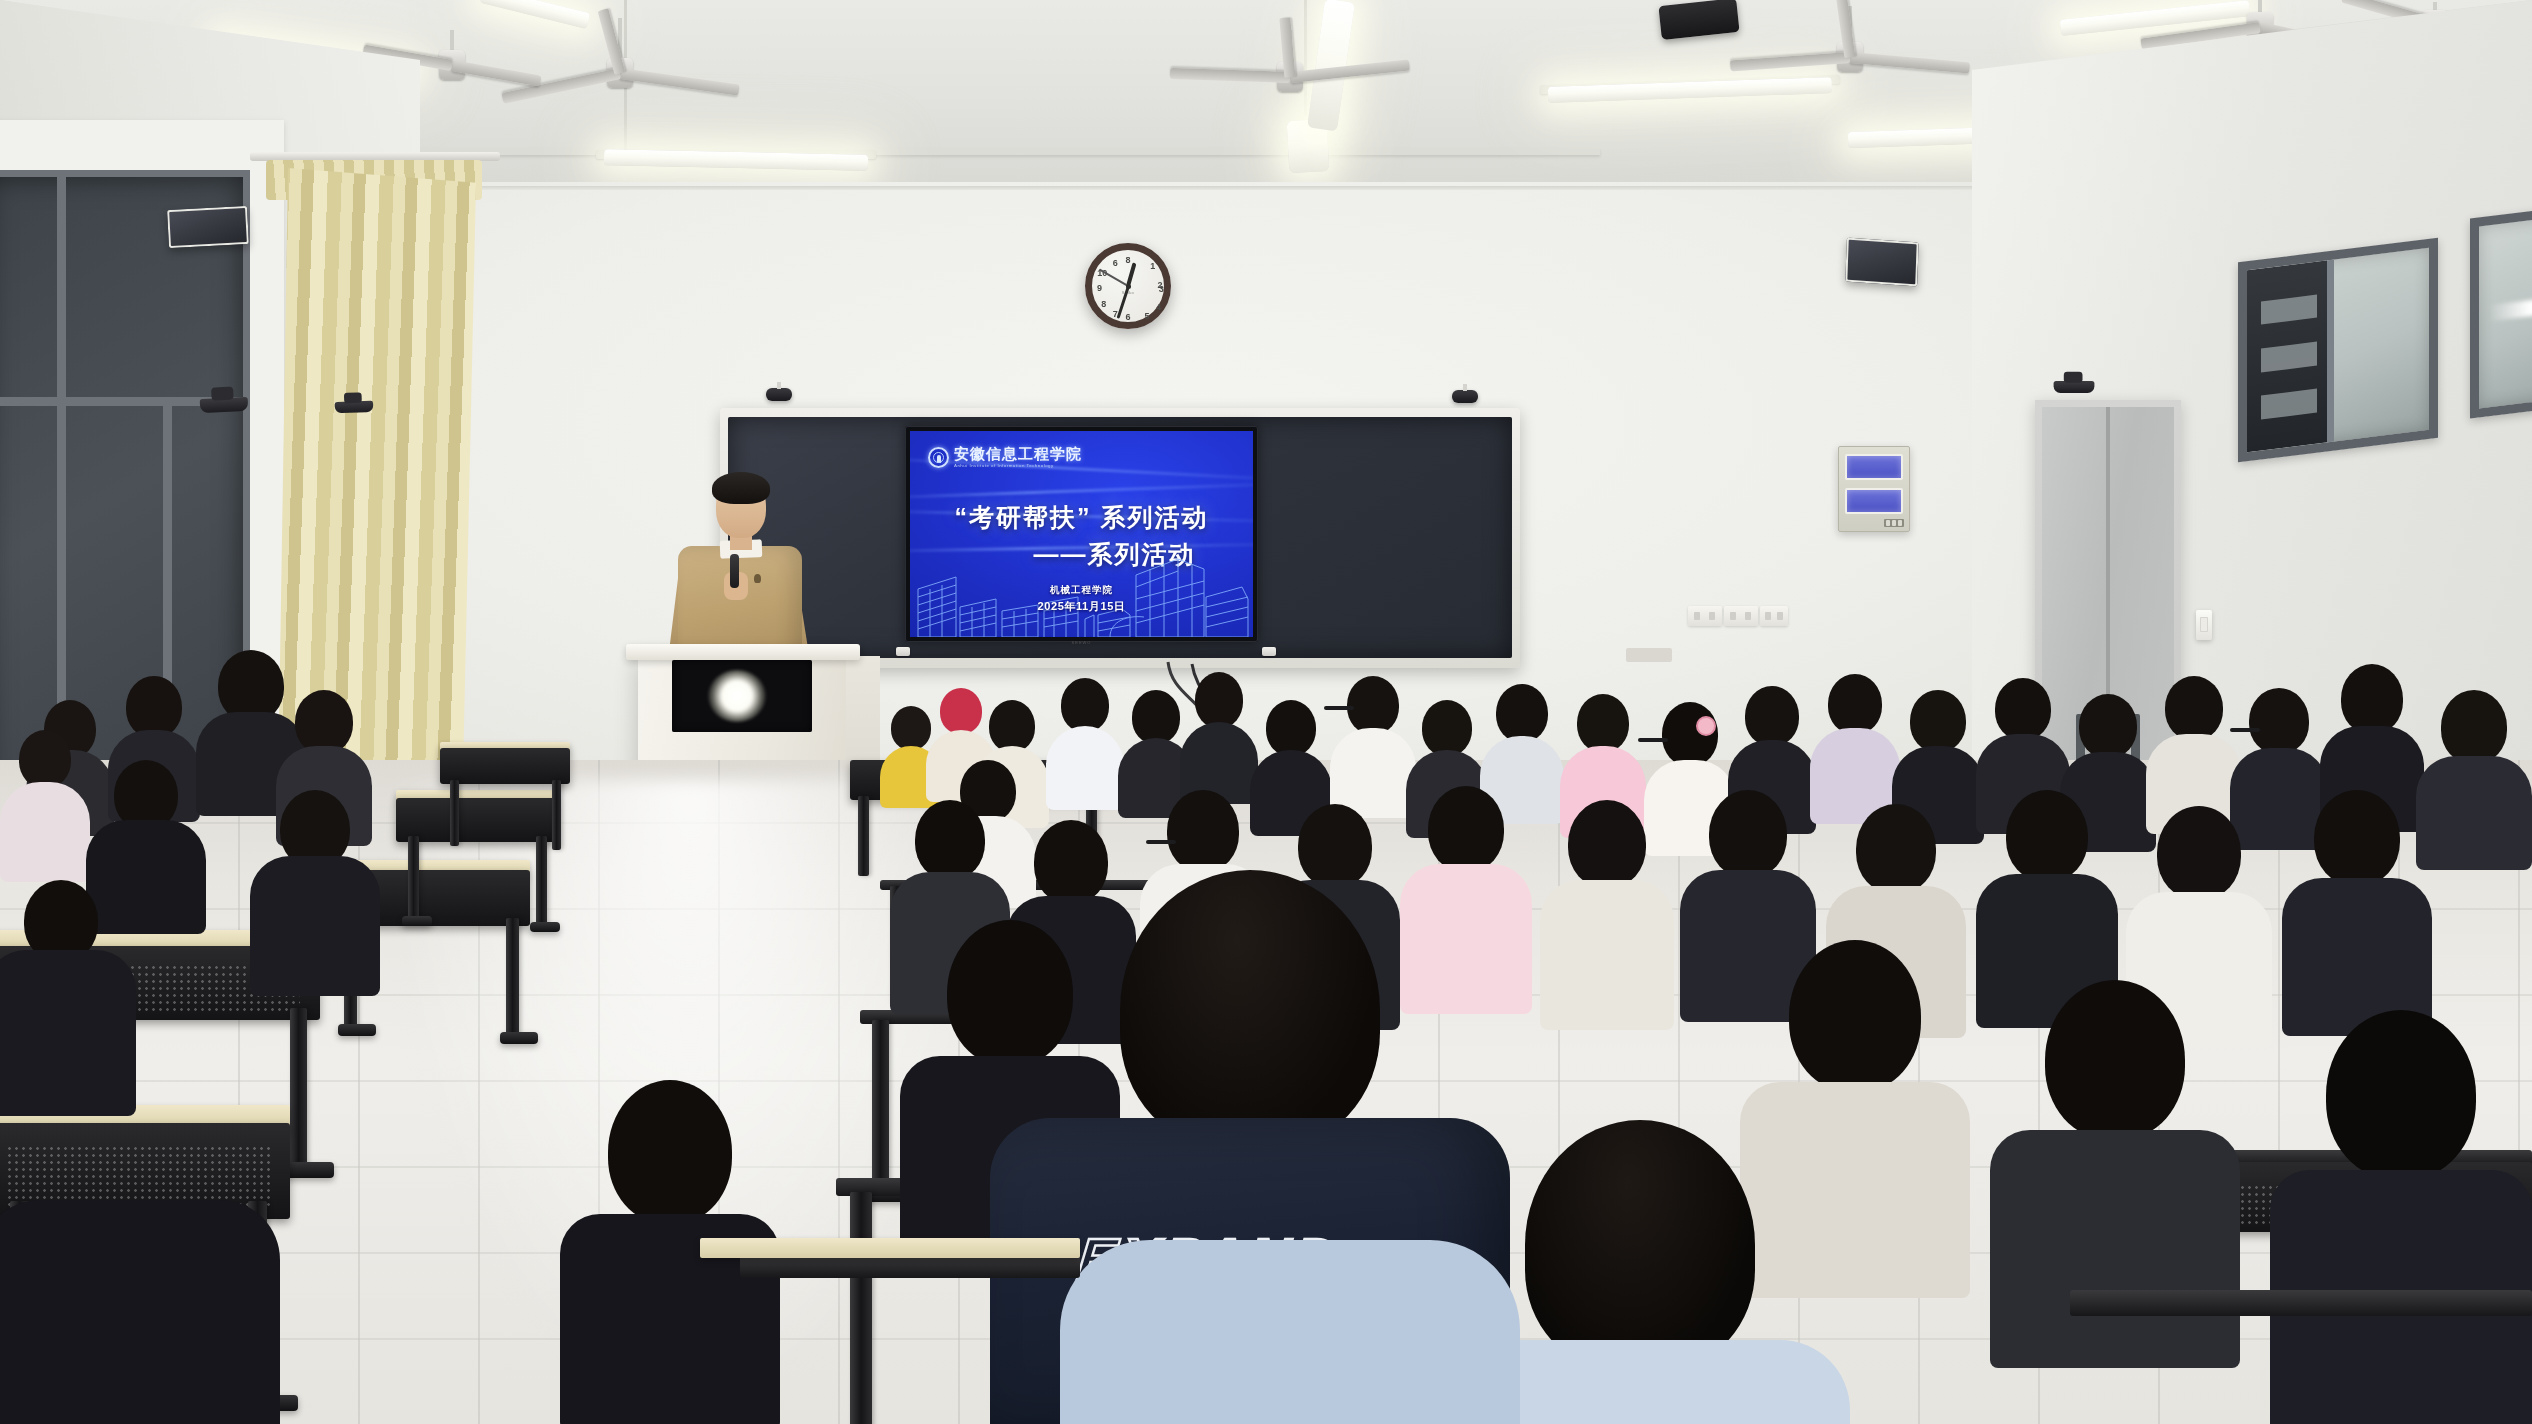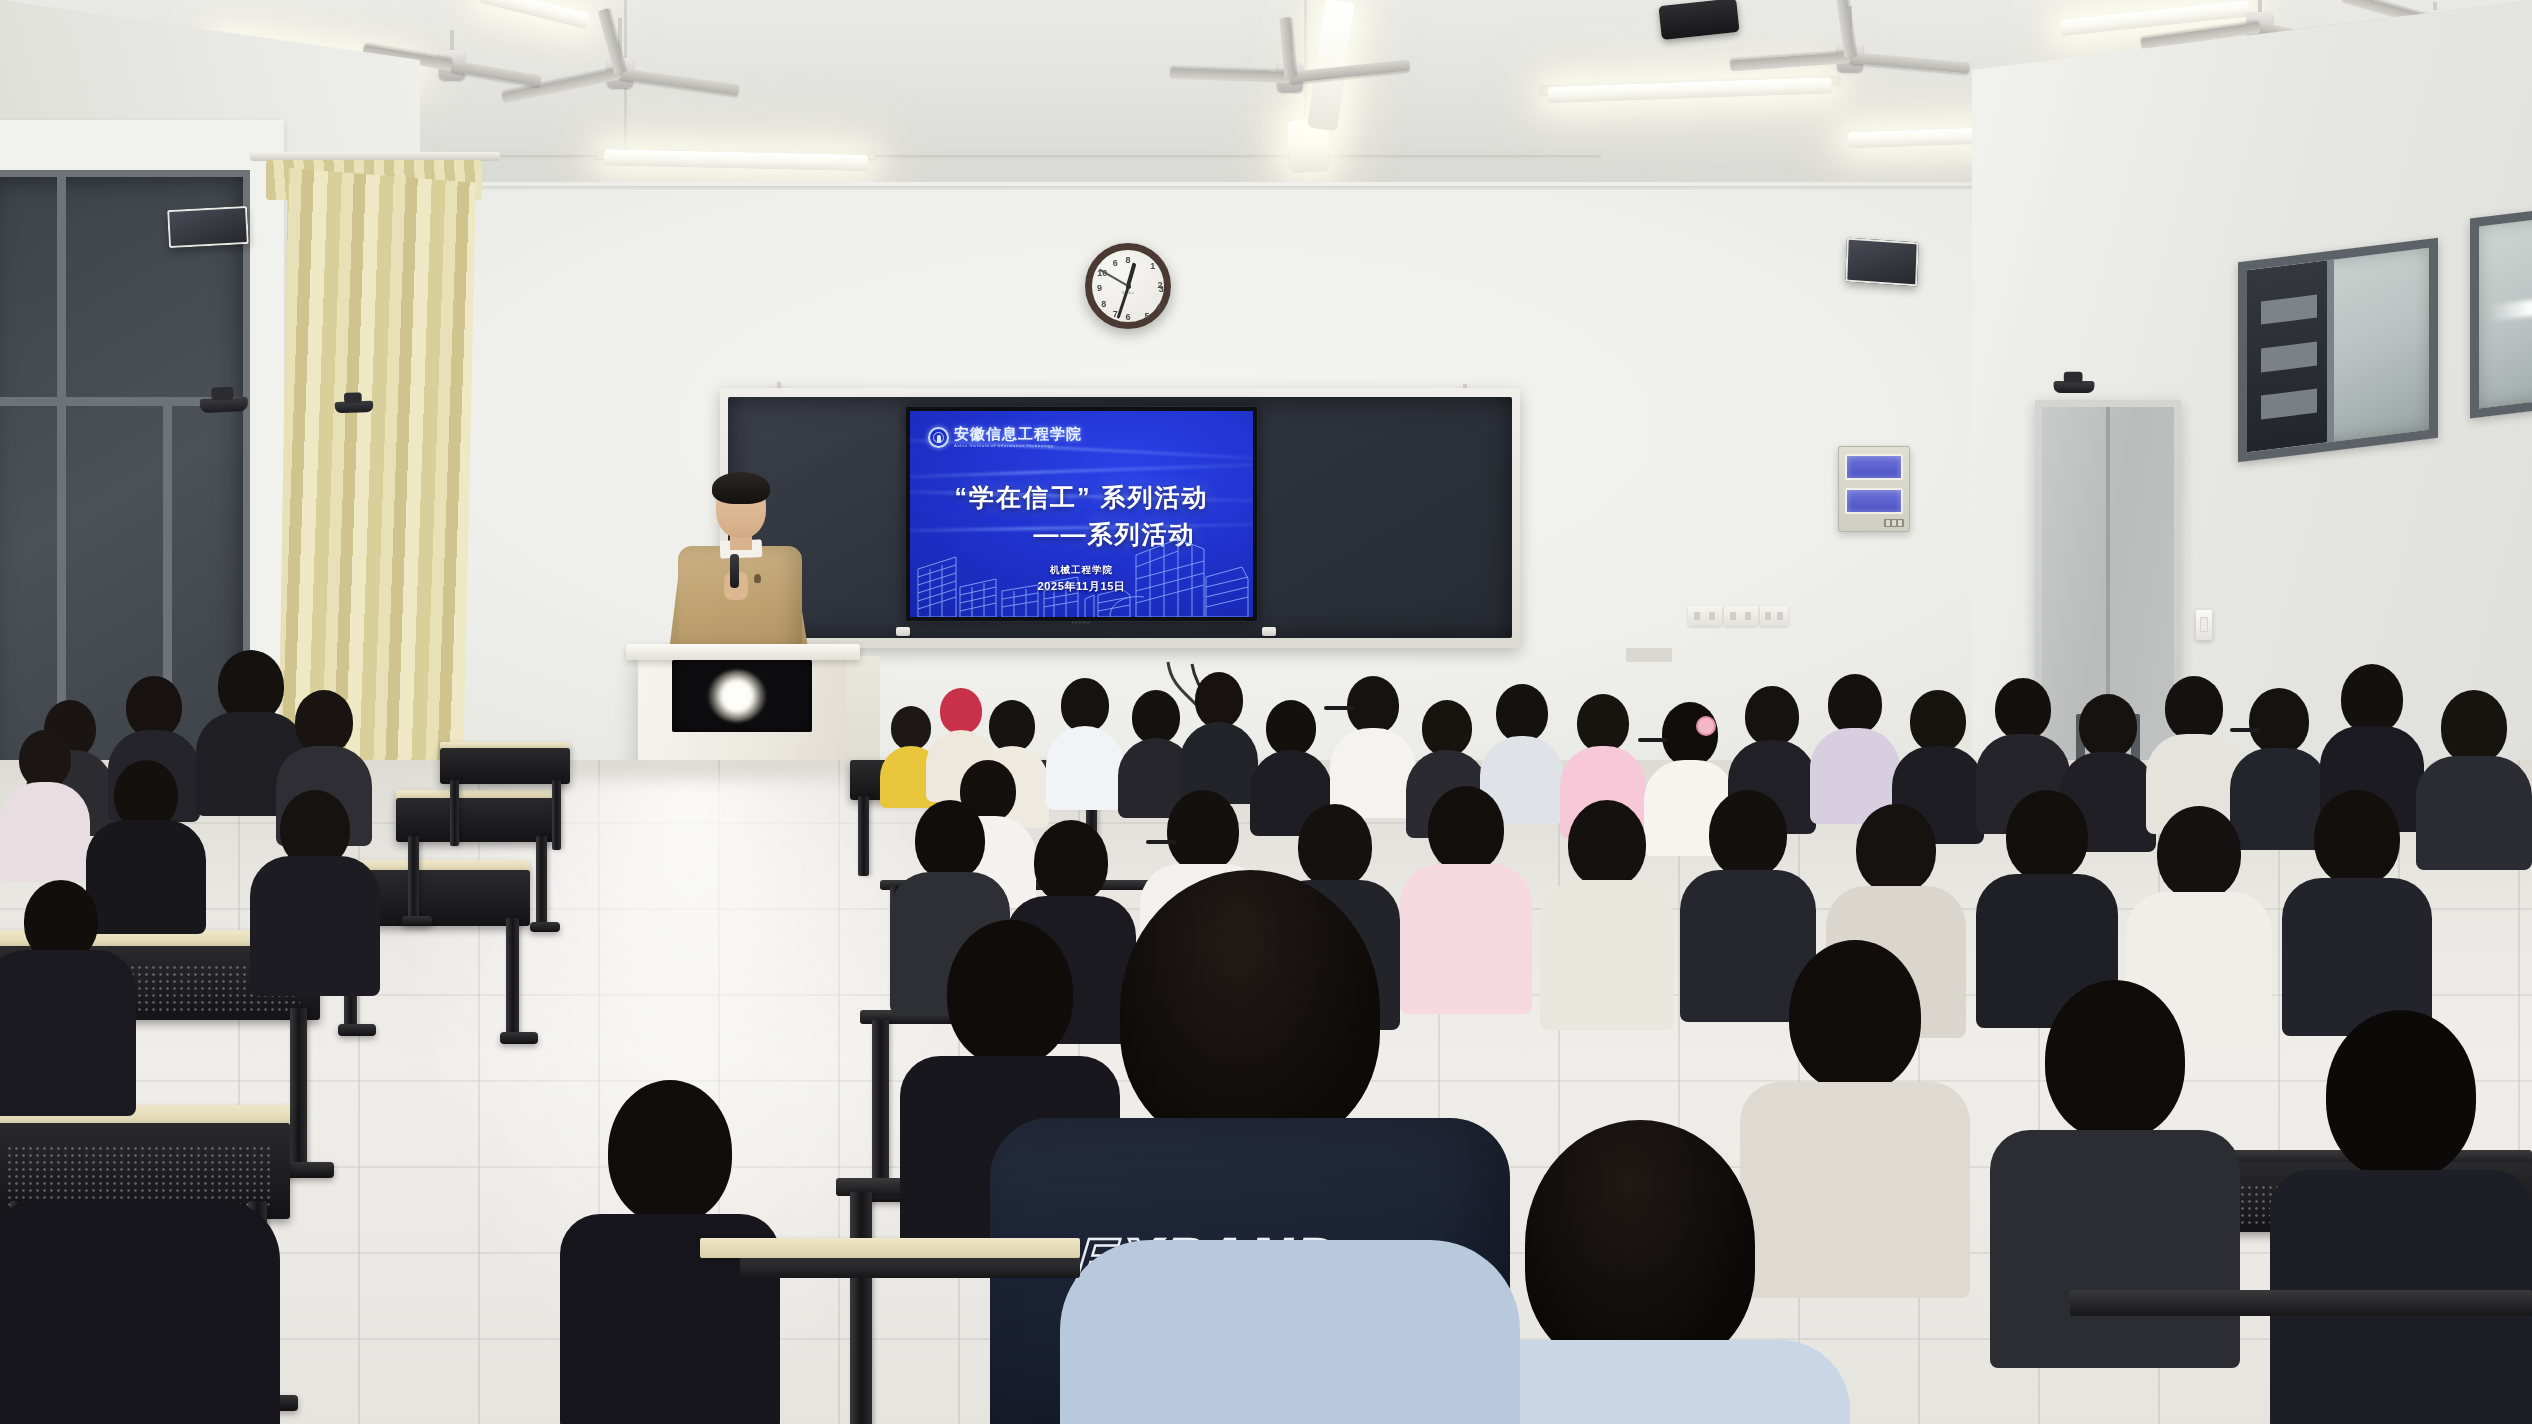--- a/index.html
+++ b/index.html
@@ -90,21 +90,21 @@
     position:absolute; width:3px; background:#d0d0cb;
   }
   .projector-box {
     position:absolute; width:78px; height:34px; border-radius:5px;
     background:linear-gradient(#2e2e31,#17171a);
     box-shadow:0 3px 7px rgba(0,0,0,.35);
   }
 
   
   .board-frame {
-    position:absolute; left:720px; top:388px; width:800px; height:260px;
+    position:absolute; left:720px; top:408px; width:800px; height:260px;
     background:linear-gradient(#f0efe9,#dbdad3);
     border-radius:4px;
     box-shadow:0 5px 16px rgba(0,0,0,.22);
     padding:9px 8px 10px;
   }
   .board-surface {
     width:100%; height:100%;
     background:linear-gradient(150deg,#3b3f49 0%,#2f333c 40%,#272b33 100%);
     border-radius:2px; position:relative;
     box-shadow:inset 0 0 26px rgba(0,0,0,.55);
@@ -639,21 +639,21 @@
 
           <div class="slide-logo">
             <div class="logo-mark"></div>
             <div>
               <div class="logo-text-cn">安徽信息工程学院</div>
               <div class="logo-text-en">Anhui Institute of Information Technology</div>
             </div>
           </div>
 
           <div class="slide-title-wrap">
-            <div class="slide-title-1">“学在信工” 系列活动</div>
+            <div class="slide-title-1">“考研帮扶” 系列活动</div>
             <div class="slide-title-2">——系列活动</div>
           </div>
 
           <svg class="campus-art" viewBox="0 0 343 92" preserveAspectRatio="none">
             <g fill="none" stroke="#88b4ff" stroke-width="1" opacity=".9">
               <path d="M8 92 L8 44 L46 32 L46 92 Z"></path>
               <path d="M8 52 L46 40 M8 60 L46 48 M8 68 L46 56 M8 76 L46 64 M8 84 L46 72"></path>
               <path d="M20 44 L20 92 M32 40 L32 92"></path>
               <path d="M50 92 L50 62 L86 54 L86 92 Z"></path>
               <path d="M50 70 L86 62 M50 78 L86 70 M50 86 L86 78"></path>

